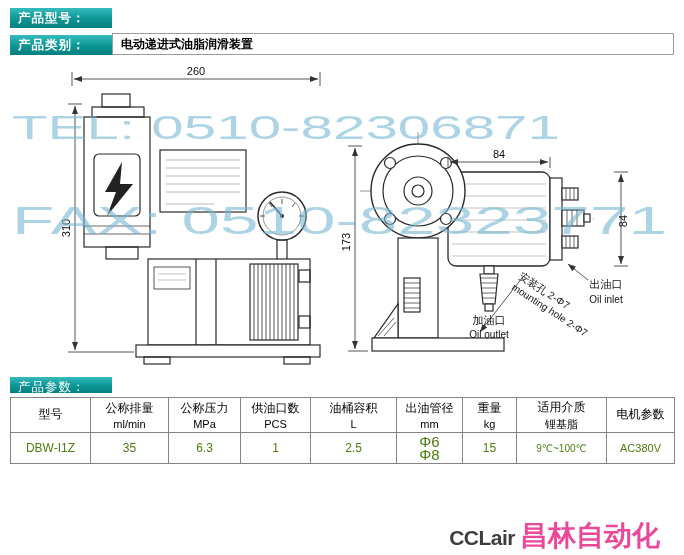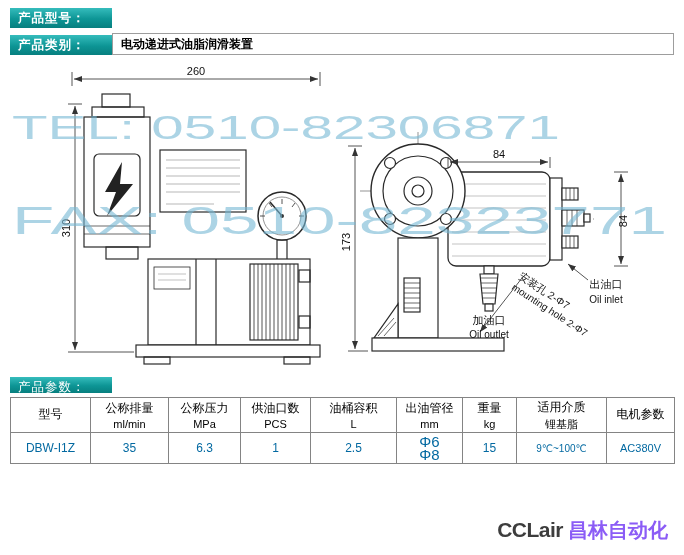--- a/index.html
+++ b/index.html
@@ -30,30 +30,30 @@
   table.params{
     border-collapse:collapse;table-layout:fixed;width:664px;margin-top:4px;
   }
   table.params th,table.params td{
     border:1px solid #848484;text-align:center;vertical-align:middle;padding:0;
     font-weight:normal;background:#fff;
   }
   .hwrap{display:flex;flex-direction:column;justify-content:center;align-items:center;height:34px;gap:1px;}
   .h-name{font-size:12px;color:#000;}
   .h-unit{font-size:11px;color:#000;}
-  td{height:30px;font-size:12px;color:#0369a1;}
+  td{height:30px;font-size:12px;color:#4d7c0f;}
   .two-line span{display:block;line-height:13px;font-size:15px;}
   .small-val{font-size:10px;}
   .motor-val{font-size:11px;}
   .logo{
-    position:absolute;right:16px;top:517px;display:flex;align-items:baseline;gap:5px;
+    position:absolute;right:24px;top:517px;display:flex;align-items:baseline;gap:5px;
     font-weight:bold;color:#3d3d3d;
   }
   .logo-en{font-size:21px;letter-spacing:-0.5px;}
-  .logo-cn{font-size:20px;color:#8b5cf6;}
+  .logo-cn{font-size:28px;color:#ec4899;}
   svg text{font-family:"Liberation Sans","DejaVu Sans",sans-serif;}
 </style>
 </head>
 <body>
 
 <div class="page">
 
   <div class="spec-row">
     <div class="spec-label">产品型号：</div>
   </div>

